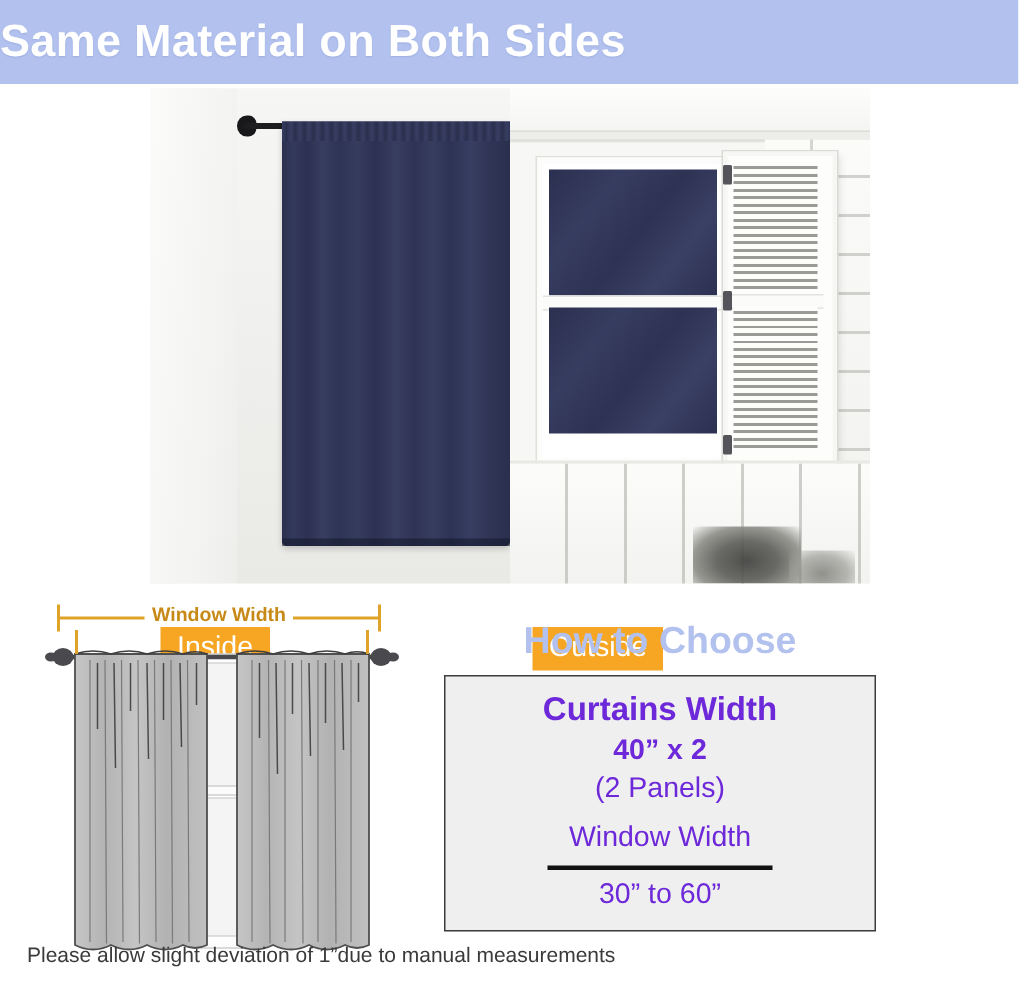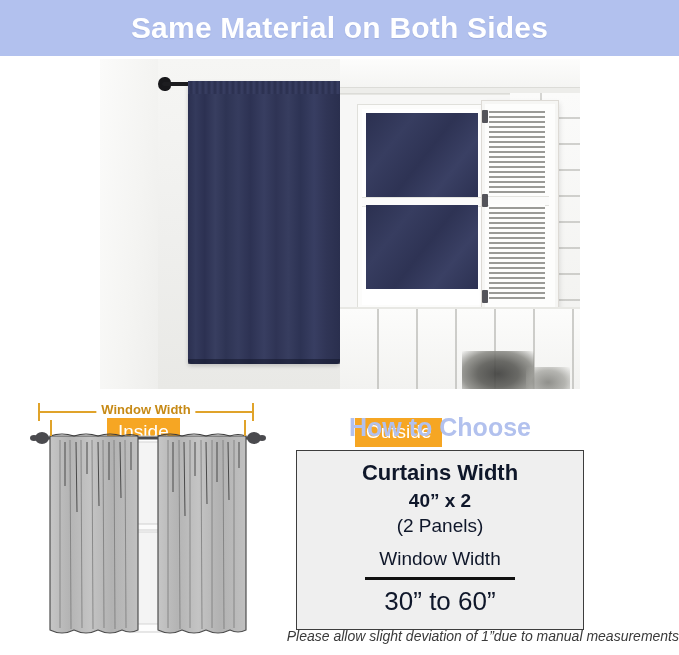--- a/index.html
+++ b/index.html
@@ -16,21 +16,21 @@
   }
 
   
   .header-banner {
     position: absolute;
     left: 0; top: 0;
     width: 679px; height: 56px;
     background: #b2c1ee;
     display: flex;
     align-items: center;
-    justify-content: center;
+    justify-content: flex-start;
   }
   .header-title {
     color: #ffffff;
     font-size: 30px;
     font-weight: bold;
     letter-spacing: 0.2px;
     text-shadow: 0 1px 1px rgba(120,140,200,0.35);
     white-space: nowrap;
   }
 
@@ -321,21 +321,21 @@
   .spec-table {
     width: 288px;
     margin: 0 auto;
     background: #efefef;
     border: 1px solid #3d3d3d;
     box-sizing: border-box;
     padding: 6px 0 9px 0;
   }
   .spec-row {
     text-align: center;
-    color: #0f172a;
+    color: #6d28d9;
     line-height: 1.28;
   }
   .row-curtains-width {
     font-size: 22px;
     font-weight: bold;
     padding: 2px 0 1px 0;
   }
   .row-width-value {
     font-size: 19px;
     padding: 1px 0;
@@ -357,35 +357,34 @@
     font-size: 19px;
     padding: 5px 0 3px 0;
   }
   .rule {
     width: 150px;
     height: 3px;
     background: #111111;
     margin: 2px auto 3px auto;
   }
   .row-range {
-    font-size: 26px;
+    font-size: 19px;
     padding: 2px 0 2px 0;
     text-align: center;
   }
 
   .disclaimer {
     position: absolute;
     left: 0; top: 232px;
     width: 679px;
-    text-align: right;
+    text-align: left;
     color: #3a3a3a;
     font-size: 14px;
     padding-left: 18px;
     box-sizing: border-box;
-    font-style: italic;
   }
 </style>
 </head>
 <body>
 
 <div class="header-banner">
   <div class="header-title">Same Material on Both Sides</div>
 </div>
 
 <div class="photo-row">

